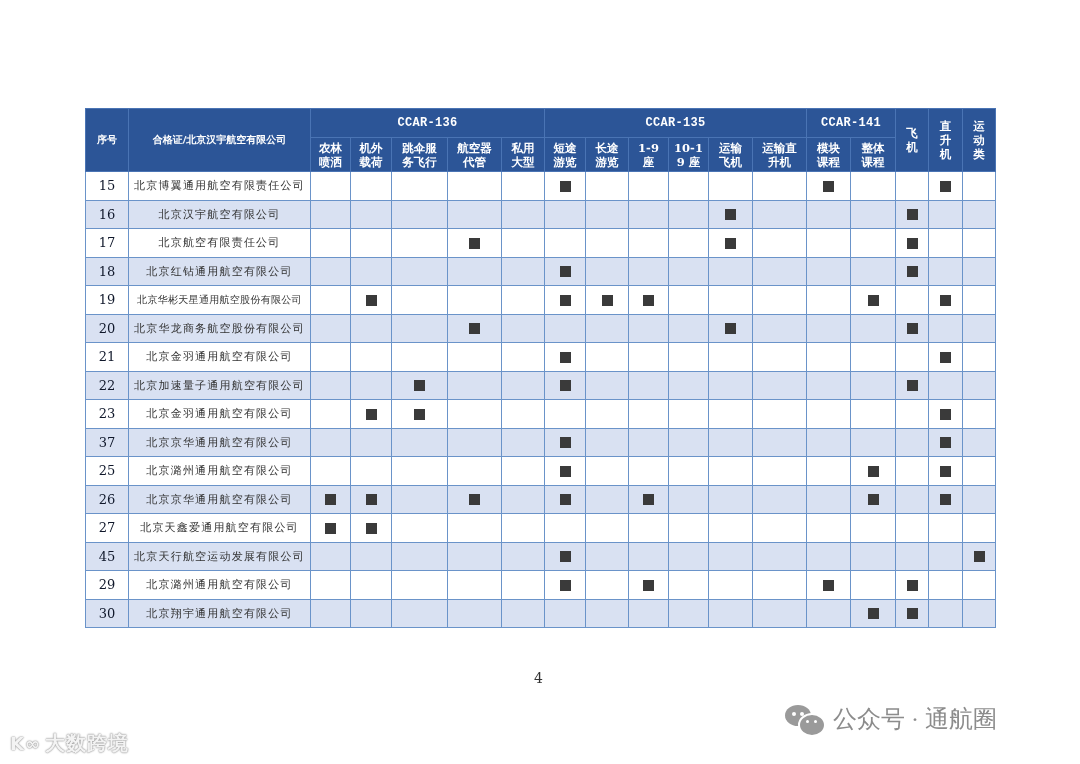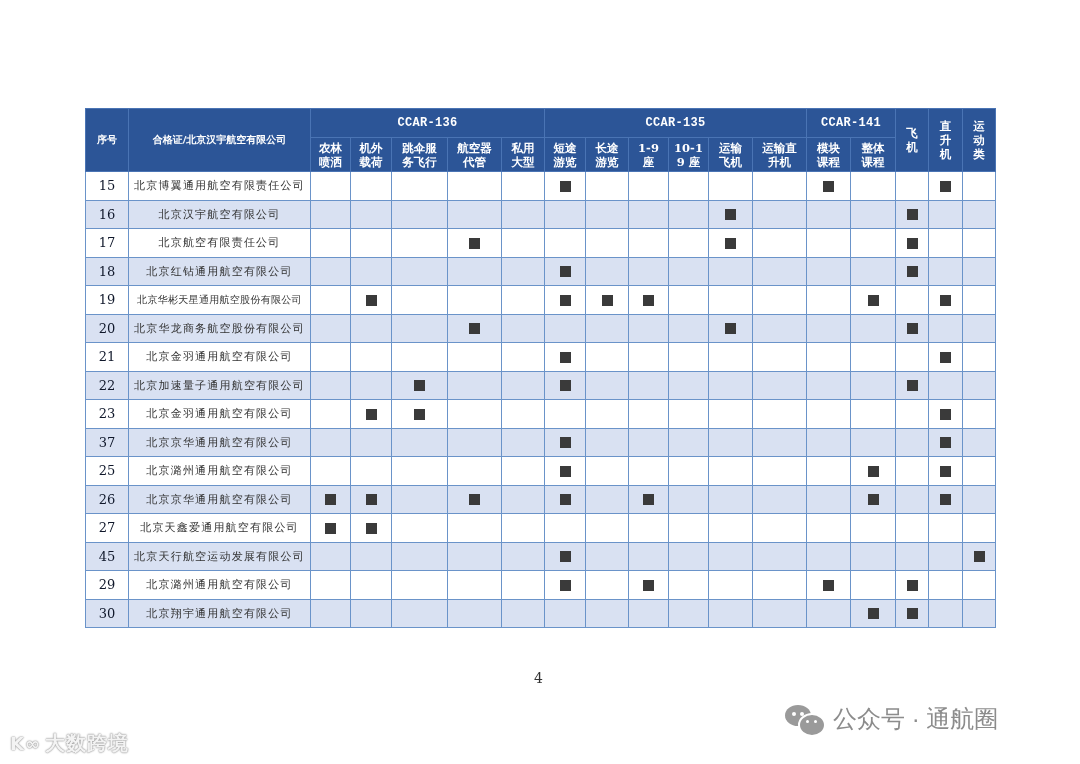--- a/index.html
+++ b/index.html
@@ -24,21 +24,21 @@
   table.grid tbody td { height:27.5px; font-size:12px; color:#222; }
   table.grid tbody tr.alt td { background:#d9e1f2; }
   table.grid tbody tr td.idx { font-family:"DejaVu Serif", serif; font-size:13px; color:#0f172a; }
   table.grid tbody tr td.name { font-size:11px; color:#333; letter-spacing:1.2px; white-space:nowrap; overflow:hidden; font-family:Liberation Sans, sans-serif;margin-top:44px; }
   table.grid tbody tr td.name.small { font-size:10px; letter-spacing:0.3px;text-align:center; }
   .mark { display:inline-block; width:11px; height:11px; background:#3a3a3a; vertical-align:middle; }
   .pagenum { position:absolute; left:534px; top:670px; font-size:14px; color:#333; font-family:"DejaVu Serif", serif; }
   .wm-left { position:absolute; left:10px; top:730px; font-size:20px; color:#f3f3f3; font-family:"DejaVu Sans", sans-serif; font-weight:bold;
     text-shadow: 0 0 2px #8a8a8a, 0 0 1px #999; letter-spacing:1px; display:flex; align-items:center; gap:4px; }
   .wm-left .logo { font-size:18px; }
-  .wm-right { position:absolute; left:785px; top:703px; display:flex; align-items:center; gap:8px; color:#8c8c8c; font-size:24px; font-family:Liberation Sans, sans-serif; }
+  .wm-right { position:absolute; left:785px; top:703px; display:flex; align-items:center; gap:8px; color:#8c8c8c; font-size:24px; font-family:Liberation Serif, serif; }
   .wechat { position:relative; width:40px; height:32px; }
   .wechat .b1 { position:absolute; left:0; top:2px; width:26px; height:21px; border-radius:50%; background:#9a9a9a; }
   .wechat .b2 { position:absolute; left:13px; top:10px; width:24px; height:20px; border-radius:50%; background:#9a9a9a; border:2px solid #fff; }
   .wechat .e { position:absolute; width:4px; height:4px; background:#fff; border-radius:50%; }
 </style>
 </head>
 <body>
 
 <div class="page">
   <table class="grid">

